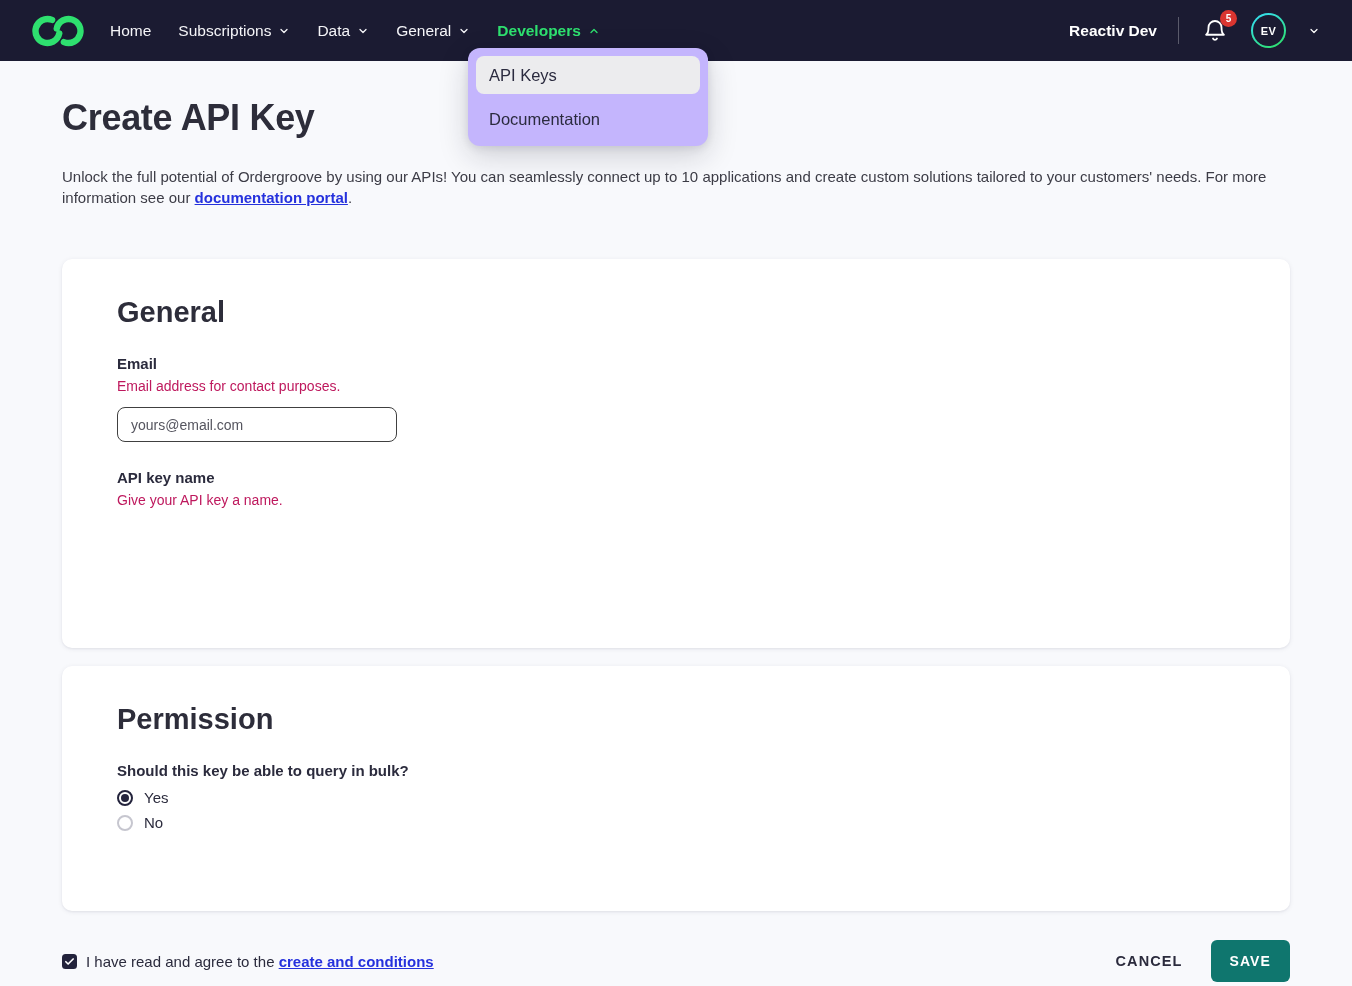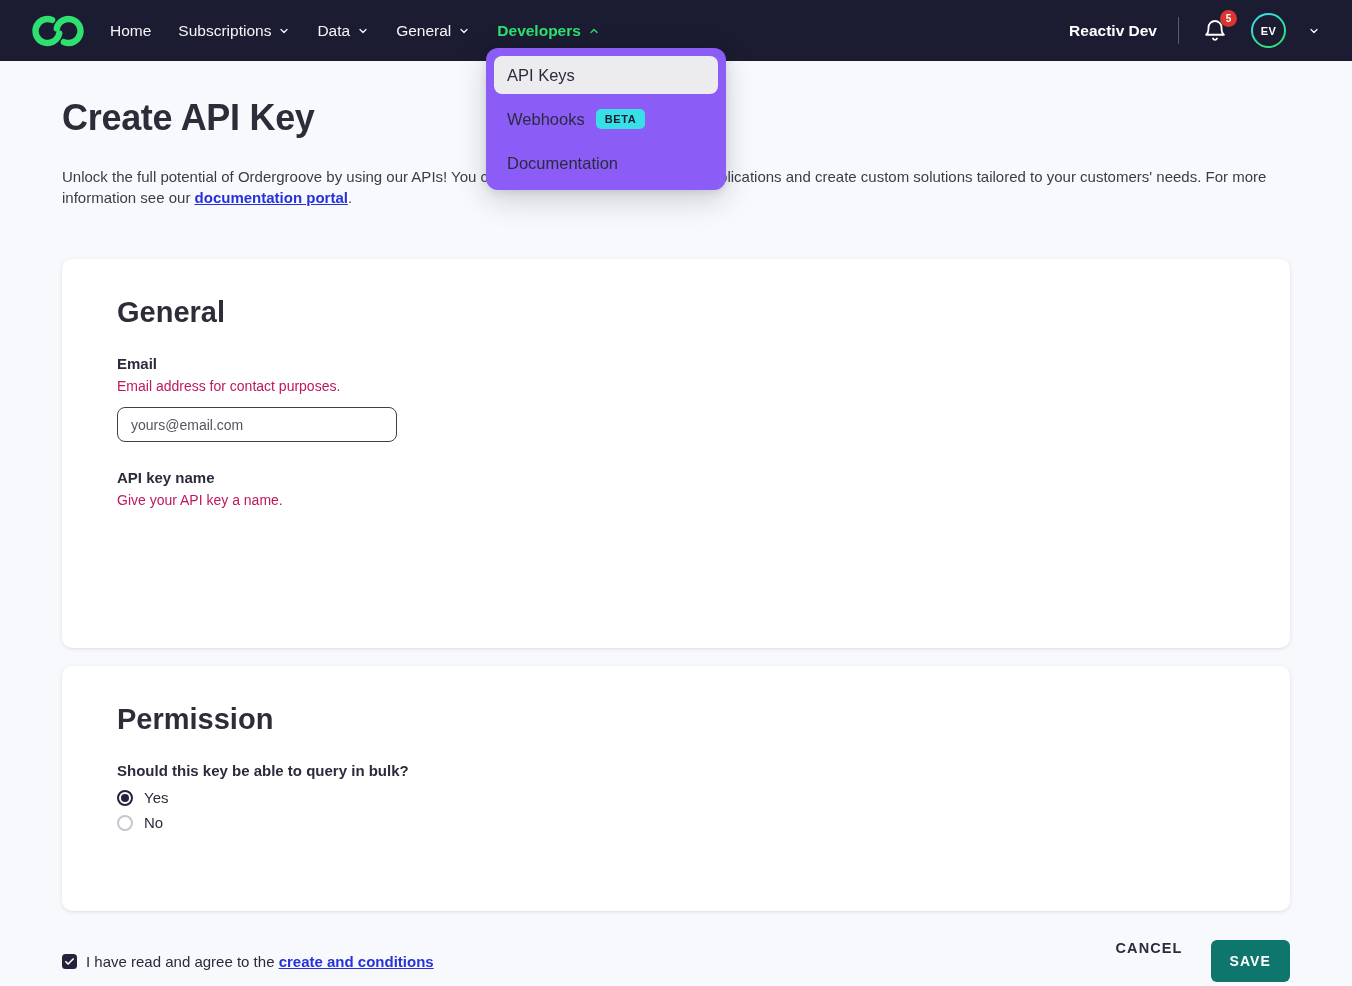--- a/index.html
+++ b/index.html
@@ -47,22 +47,22 @@
   }
   .avatar-inner {
     width: 100%; height: 100%; border-radius: 50%;
     background: #1b1b32; color: #fff;
     font-size: 11px; font-weight: 700; letter-spacing: 0.5px;
     display: flex; align-items: center; justify-content: center;
   }
 
   
   .dropdown {
-    position: absolute; left: 486px; top: 48px; width: 240px;
-    background: #8b5cf6; border-radius: 12px; padding: 8px;
+    position: absolute; left: 468px; top: 48px; width: 240px;
+    background: #c4b5fd; border-radius: 12px; padding: 8px;
     box-shadow: 0 10px 30px rgba(22,22,45,0.18), 0 2px 8px rgba(22,22,45,0.10);
     z-index: 20;
   }
   .dd-item {
     height: 38px; border-radius: 8px; padding: 0 13px;
     display: flex; align-items: center; gap: 11px;
     font-size: 16.5px; color: #2b2b3f; cursor: pointer;
     margin-bottom: 6px;
   }
   .dd-item:last-child { margin-bottom: 0; }
@@ -126,21 +126,21 @@
   .footer-row { display: flex; align-items: center; margin-top: 29px; }
   .agree-group { display: flex; align-items: center; gap: 9px; }
   .checkbox {
     width: 15px; height: 15px; border-radius: 3.5px;
     background: #23233c; display: flex;
     align-items: center; justify-content: center;
     cursor: pointer; flex: none;
   }
   .agree-text { font-size: 15px; color: #2b2b3d; }
   .agree-text a { color: #2531dd; font-weight: 700; text-decoration: underline; cursor: pointer; }
-  .actions { margin-left: auto; display: flex; align-items: flex-start; gap: 28px; }
+  .actions { margin-left: auto; display: flex; align-items: center; gap: 28px; }
   .btn-cancel {
     background: none; border: none; cursor: pointer;
     font-family: inherit; font-size: 14.5px; font-weight: 700;
     letter-spacing: 1.1px; color: #2b2b3d;
   }
   .btn-save {
     background: #0f766e; border: none; cursor: pointer;
     font-family: inherit; font-size: 14px; font-weight: 700;
     letter-spacing: 1.1px; color: #ffffff;
     height: 42px; padding: 0 19px; border-radius: 6px;
@@ -206,24 +206,20 @@
         </svg>
     </div>
   </div>
 </header>
 
 <div class="dropdown">
   <div class="dd-item highlighted">
     <span>API Keys</span>
   </div>
   <div class="dd-item">
-    <span>Webhooks</span>
-    <span class="beta-badge">BETA</span>
-  </div>
-  <div class="dd-item">
     <span>Documentation</span>
   </div>
 </div>
 
 <main class="main">
   <h1 class="page-title">Create API Key</h1>
   <p class="desc"><span>Unlock the full potential of Ordergroove by using our APIs! You can seamlessly connect up to 10 applications and create custom solutions tailored to your customers' needs. For more information see our </span><a>documentation portal</a><span>.</span></p>
 
   <section class="card card-general">
     <h2 class="card-title">General</h2>

